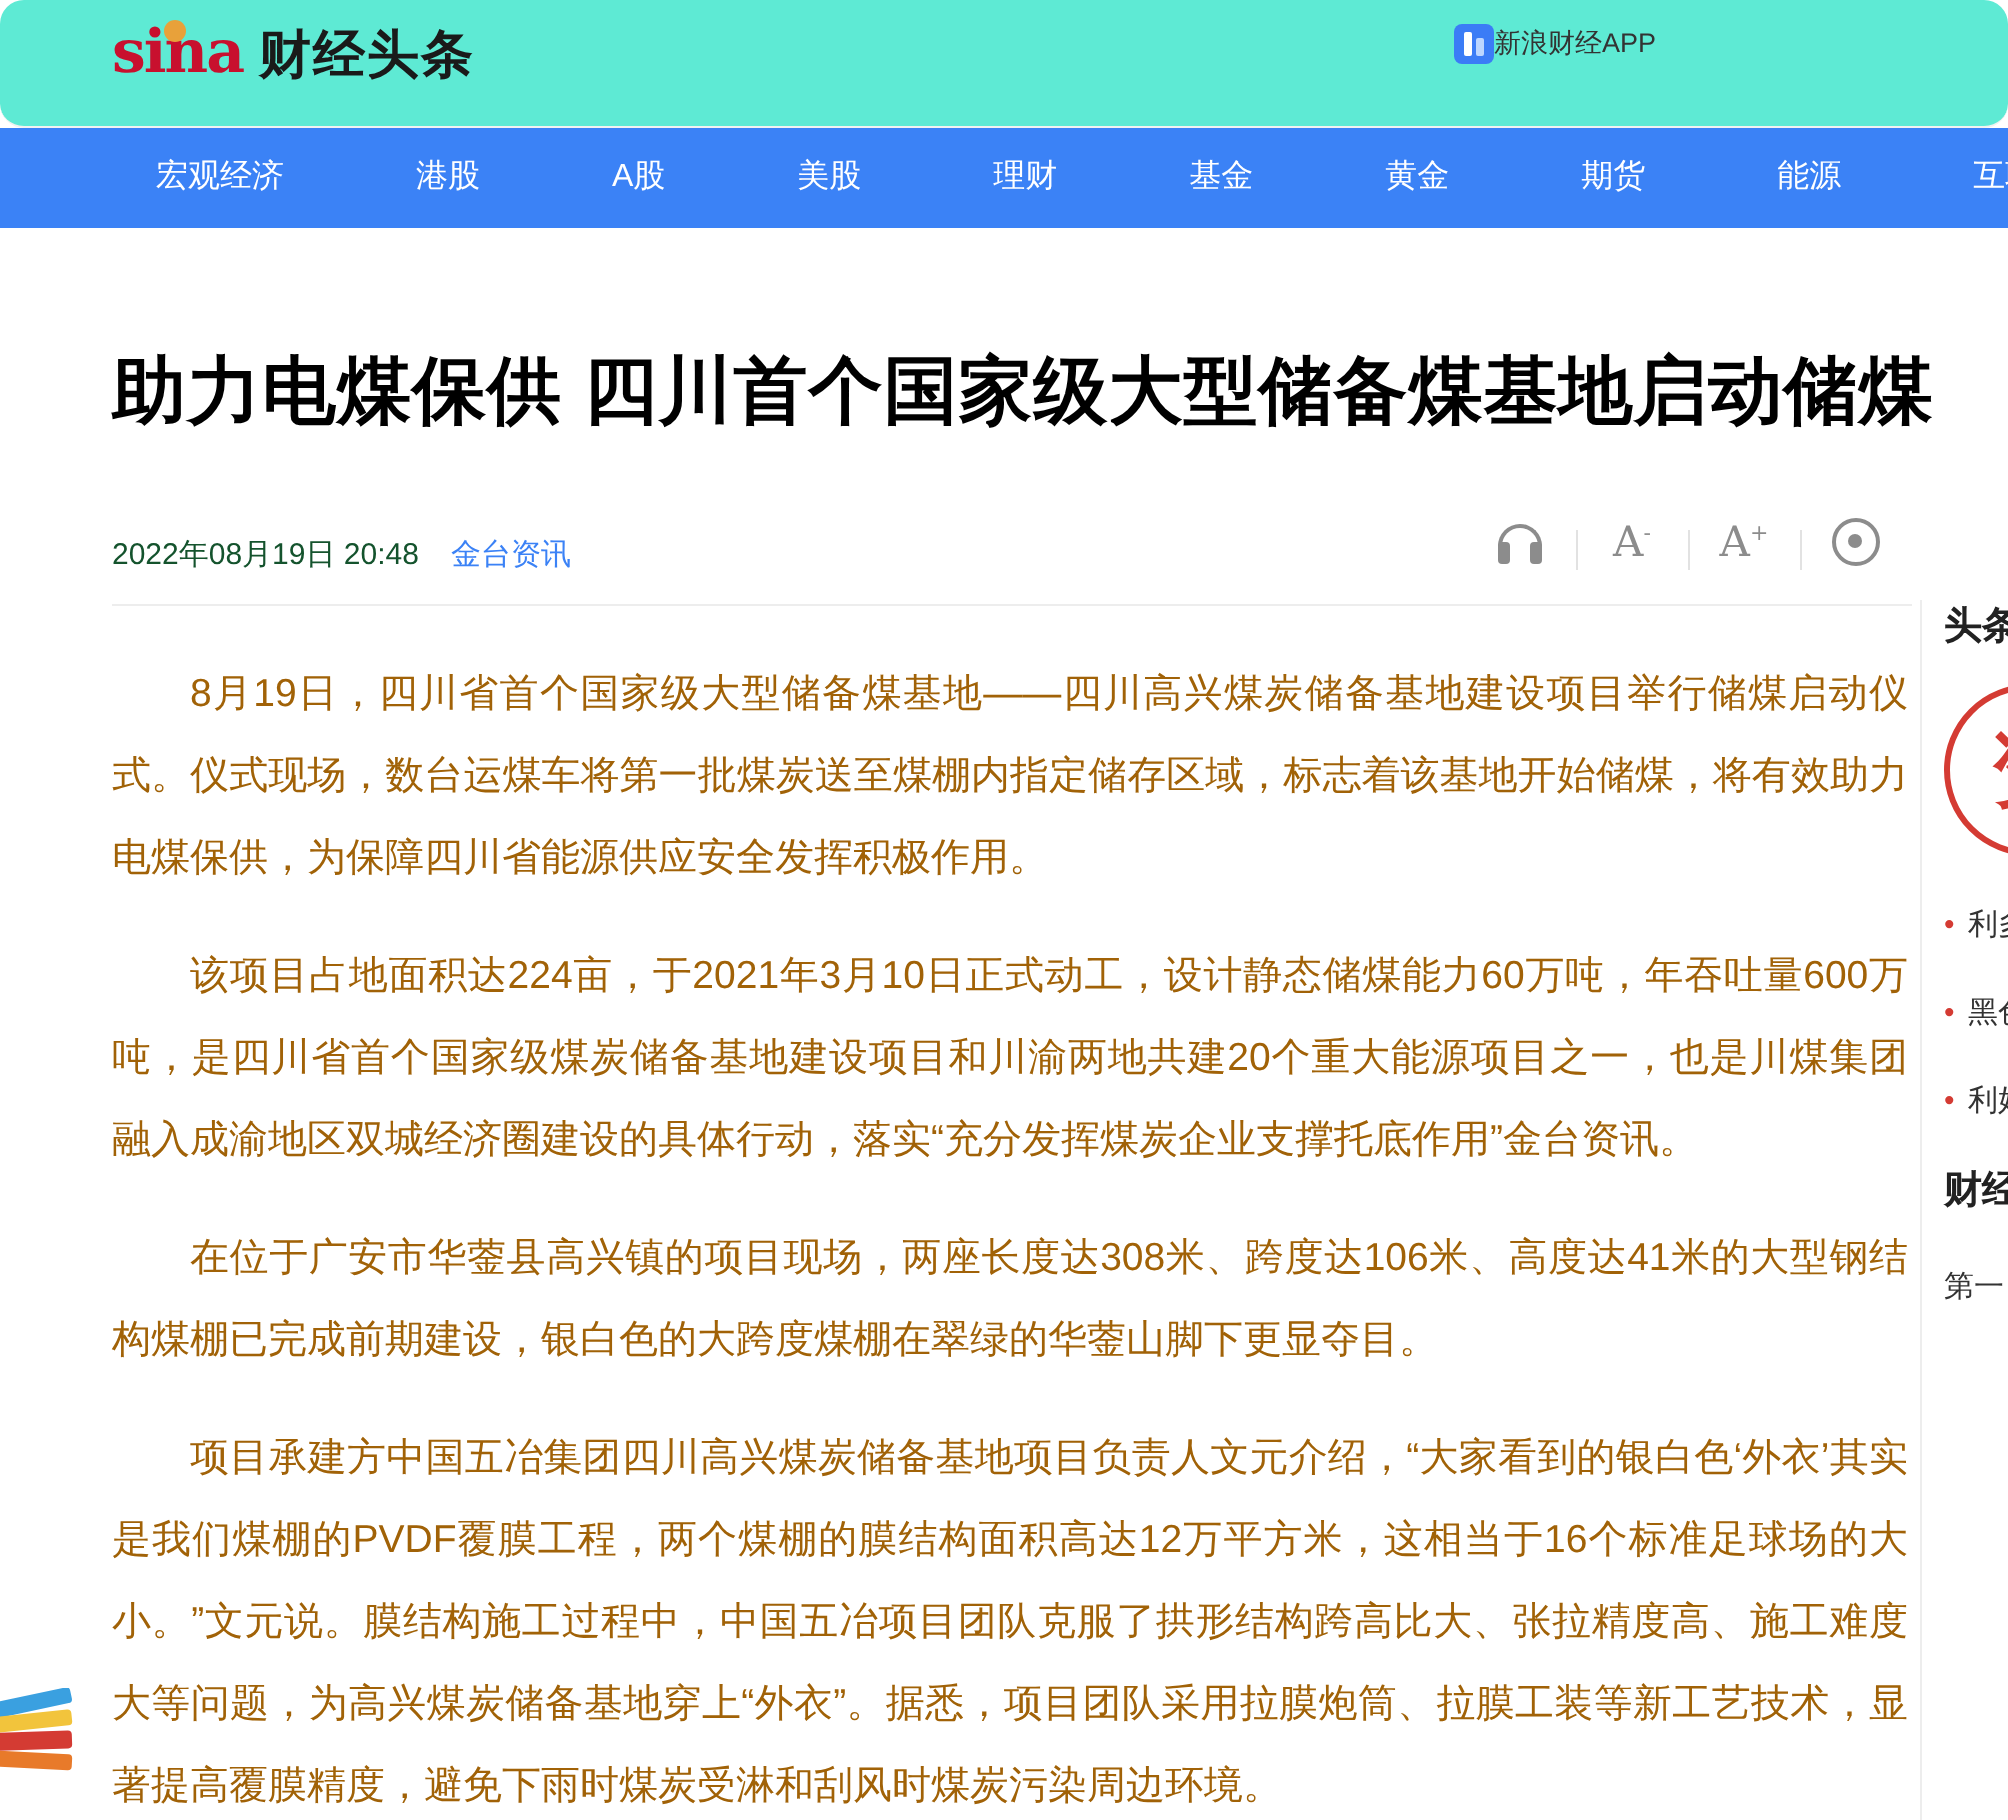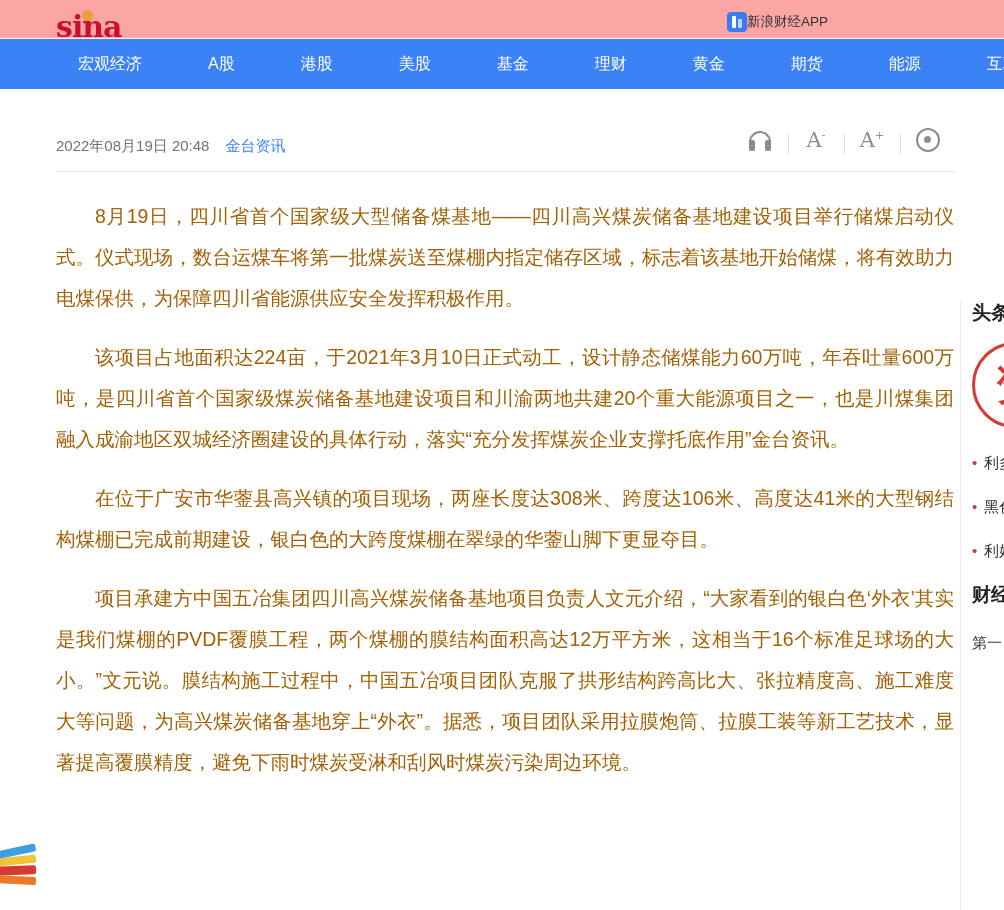--- a/index.html
+++ b/index.html
@@ -8,23 +8,24 @@
     width: 1004px; height: 910px;
     overflow: hidden;
     background: #ffffff;
     font-family: "Liberation Sans", sans-serif;
   }
   .page { position: relative; width: 1004px; height: 910px; background: #fff; }
 
   
   .topbar {
     position: relative;
-    height: 39px;
-    background: #fca5a5;
+    height: 64px;
+    background: #5eead4;
     border-bottom: 1px solid #f2f2f2;
+    border-radius: 12px;
   }
   .logo-wrap {
     position: absolute; left: 56px; top: 8px;
     display: flex; align-items: center; gap: 8px;
   }
   .logo-sina {
     font-family: "DejaVu Serif", serif;
     font-size: 30px;
     font-weight: 700;
     color: #c8102e;
@@ -121,21 +122,21 @@
     white-space: nowrap;
   }
   .meta-row {
     margin-top: 42px;
     display: flex;
     align-items: center;
     height: 30px;
     position: relative;
     width: 900px;
   }
-  .meta-date { font-size: 15px; color: #737373; }
+  .meta-date { font-size: 15px; color: #14532d; }
   .meta-source { font-size: 15px; color: #3b82f6; margin-left: 16px; }
   .meta-tools {
     position: absolute; right: 0; top: -3px;
     display: flex; align-items: center; gap: 0;
   }
   .tool {
     width: 56px; text-align: center;
     color: #9a9a9a;
     position: relative;
   }
@@ -265,45 +266,47 @@
 <body>
 
 <div class="page">
 
   <div class="topbar">
     <div class="logo-wrap">
       <div class="logo-sina">
         <span>sina</span>
         <span class="eye"></span>
       </div>
+      <div class="logo-cn">财经头条</div>
     </div>
 
     <div class="app-link">
       <span class="app-icon"></span>
       <span>新浪财经APP</span>
     </div>
 
   </div>
 
   <div class="nav">
     <div class="nav-item">宏观经济</div>
+    <div class="nav-item">港股</div>
     <div class="nav-item">A股</div>
-    <div class="nav-item">港股</div>
     <div class="nav-item">美股</div>
+    <div class="nav-item">理财</div>
     <div class="nav-item">基金</div>
-    <div class="nav-item">理财</div>
     <div class="nav-item">黄金</div>
     <div class="nav-item">期货</div>
     <div class="nav-item">能源</div>
     <div class="nav-item">互联网</div>
   </div>
 
   <div class="content-wrap">
     <div class="article">
 
+      <h1 class="title">助力电煤保供 四川首个国家级大型储备煤基地启动储煤</h1>
 
       <div class="meta-row">
         <span class="meta-date">2022年08月19日 20:48</span>
         <span class="meta-source">金台资讯</span>
 
         <div class="meta-tools">
           <div class="tool">
             <span class="headphone"></span>
           </div>
           <div class="tool">

